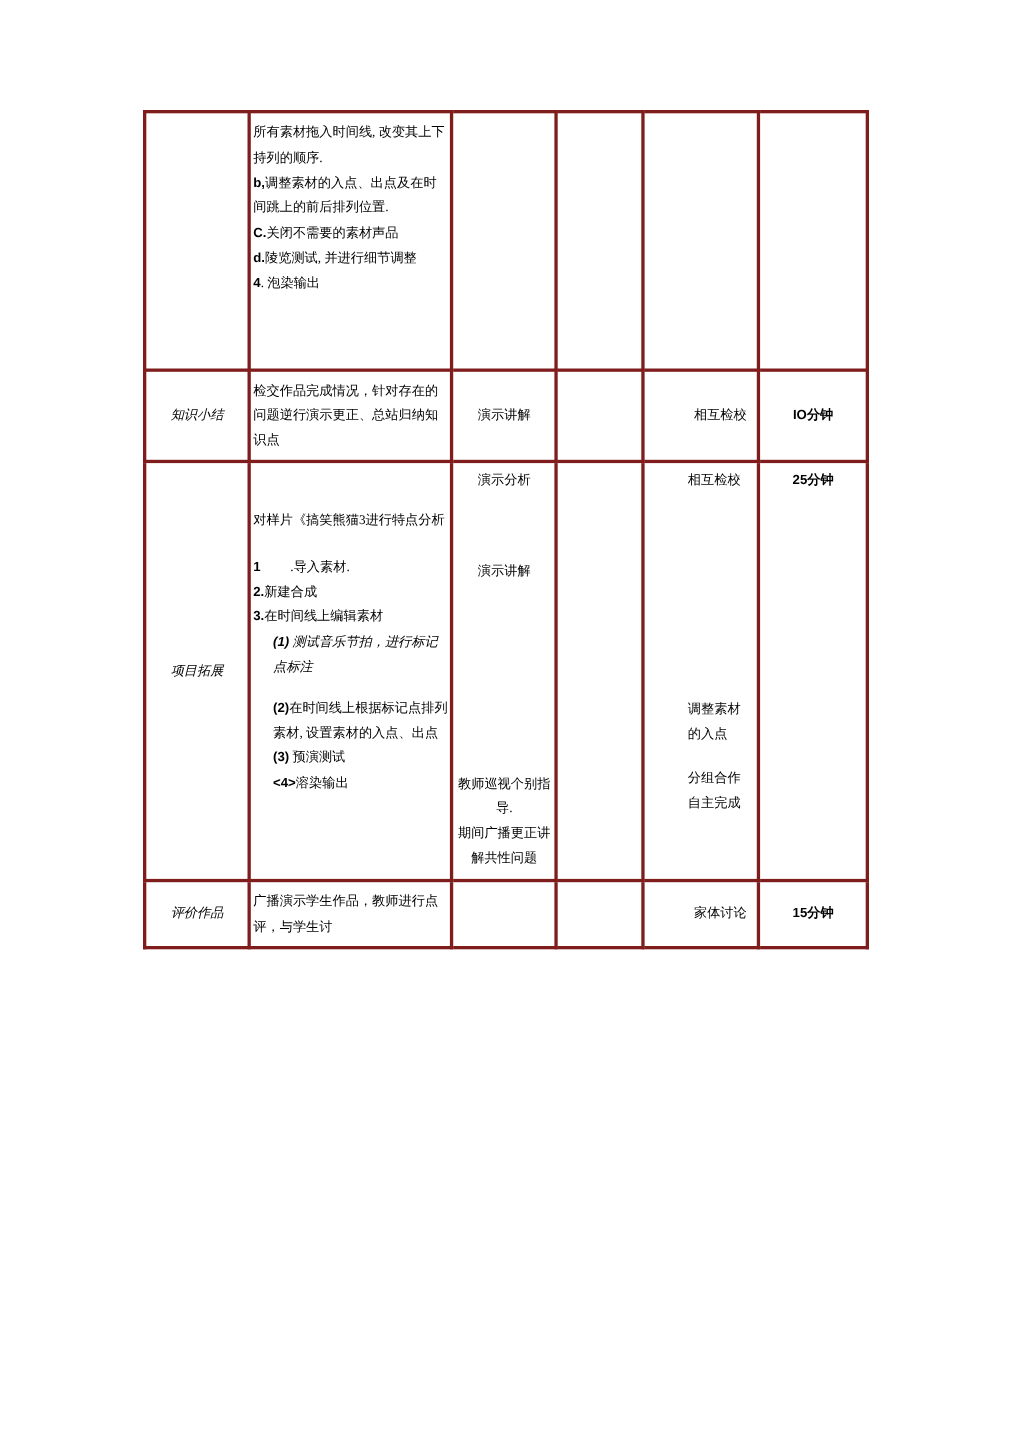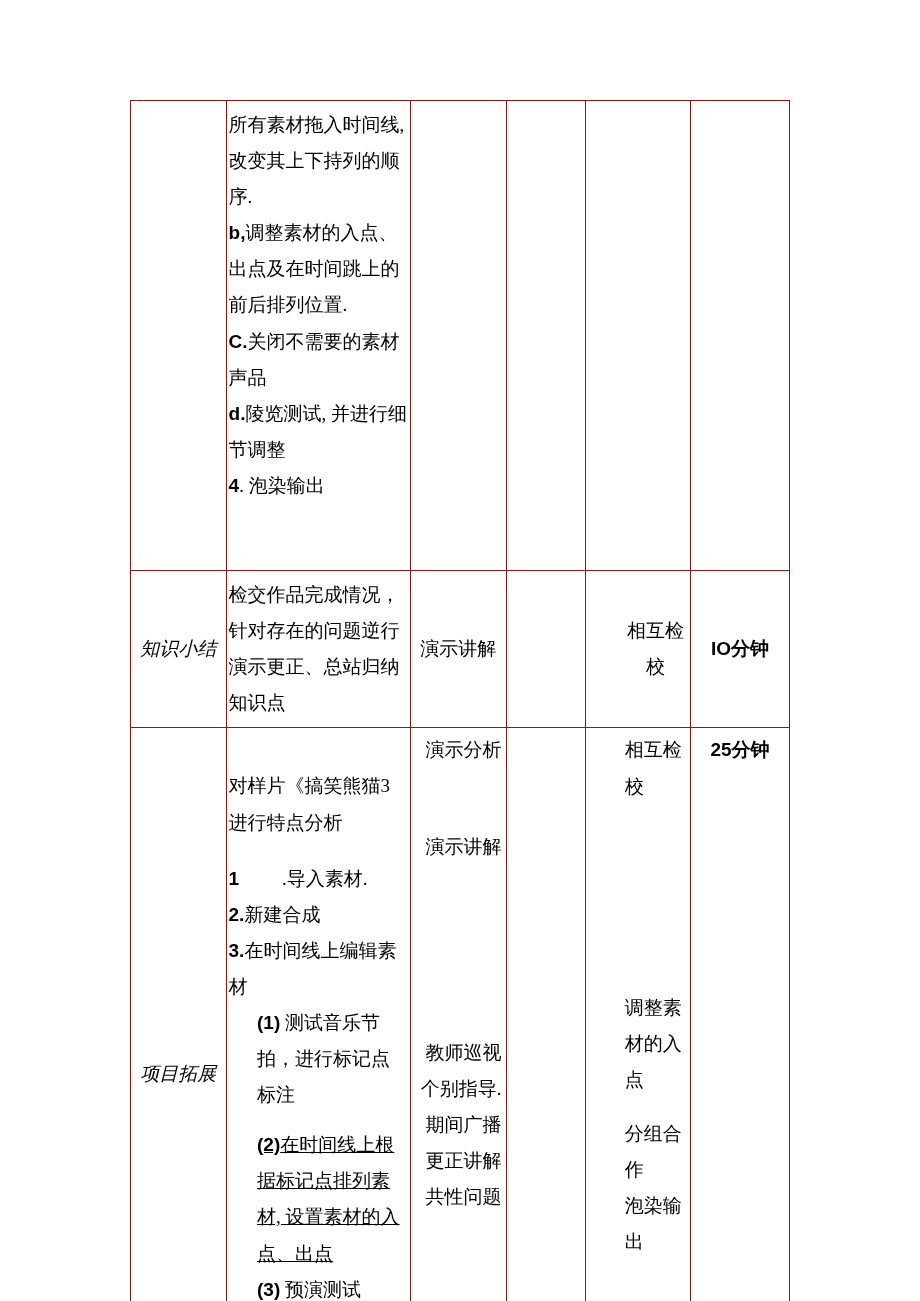--- a/index.html
+++ b/index.html
@@ -14,30 +14,30 @@
   .page {
     width: 920px;
     padding: 100px 130px 40px 130px;
   }
   table {
     border-collapse: collapse;
     width: 100%;
     table-layout: fixed;
   }
   td {
-    border: 1px solid #7f1d1d;
+    border: 3px solid #7f1d1d;
     padding: 6px 4px;
     vertical-align: middle;
-    font-size: 19px;
+    font-size: 12px;
     line-height: 1.9;
     word-wrap: break-word;
   }
   .col1 { width: 14.5%; text-align: center; font-style: italic; }
   .col2 { width: 28%; text-align: left; padding-left: 2px; padding-right: 2px; }
-  .col3 { width: 14.5%; text-align: right; }
+  .col3 { width: 14.5%; text-align: center; }
   .col4 { width: 12%; text-align: left; }
   .col5 { width: 16%; text-align: left; padding-left: 39px; }
   .col6 { width: 15%; text-align: center; margin-top: 24px; }
   .center { text-align: center; }
   .bold-latin { font-family: Arial, sans-serif; font-weight: bold; }
   .multi { line-height: 1.9; }
   .v-top { vertical-align: top; }
 </style>
 </head>
 <body>
@@ -81,43 +81,51 @@
 
   <tr>
     <td class="col1">项目拓展</td>
     <td class="col2 v-top multi" style="padding-top:10px; padding-bottom:46px;margin-top:16px;">
       <div style="height:30px"></div>
       <div>对样片《搞笑熊猫3进行特点分析</div>
       <div style="height:20px"></div>
       <div><span class="bold-latin">1</span>&nbsp;&nbsp;&nbsp;&nbsp;&nbsp;&nbsp;&nbsp;&nbsp;&nbsp;.导入素材.</div>
       <div><span class="bold-latin">2.</span>新建合成</div>
       <div><span class="bold-latin">3.</span>在时间线上编辑素材</div>
-      <div style="padding-left:1.5em;"><span class="bold-latin">(1)</span> 测试音乐节拍，进行标记点标注</div>
+      <div style="padding-left:1.5em;font-style:italic;"><span class="bold-latin">(1)</span> 测试音乐节拍，进行标记点标注</div>
       <div style="height:14px"></div>
-      <div style="padding-left:1.5em;text-decoration:underline;"><span class="bold-latin">(2)</span>在时间线上根据标记点排列素材, 设置素材的入点、出点</div>
+      <div style="padding-left:1.5em;"><span class="bold-latin">(2)</span>在时间线上根据标记点排列素材, 设置素材的入点、出点</div>
       <div style="padding-left:1.5em;"><span class="bold-latin">(3)</span> 预演测试</div>
       <div style="padding-left:1.5em;"><span class="bold-latin">&lt;4&gt;</span>溶染输出</div>
       <div style="height:30px"></div>
     </td>
     <td class="col3 v-top multi" style="padding-top:4px;">
       <div>演示分析</div>
       <div style="height:60px"></div>
       <div>演示讲解</div>
       <div style="height:170px"></div>
       <div>教师巡视个别指导.</div>
       <div>期间广播更正讲解共性问题</div>
     </td>
     <td class="col4"></td>
     <td class="col5 v-top multi" style="padding-top:4px;">
       <div>相互检校</div>
       <div style="height:185px"></div>
       <div>调整素材的入点</div>
       <div style="height:18px"></div>
       <div>分组合作</div>
-      <div>泡染输出</div>
+      <div>自主完成</div>
     </td>
     <td class="col6 v-top" style="padding-top:4px;"><span class="bold-latin">25分钟</span></td>
   </tr>
 
+  <tr>
+    <td class="col1">评价作品</td>
+    <td class="col2">广播演示学生作品，教师进行点评，与学生讨</td>
+    <td class="col3"></td>
+    <td class="col4"></td>
+    <td class="col5 center">家体讨论</td>
+    <td class="col6"><span class="bold-latin">15分钟</span></td>
+  </tr>
 
 </tbody>
     </table>
 </div>
 
 </body></html>

